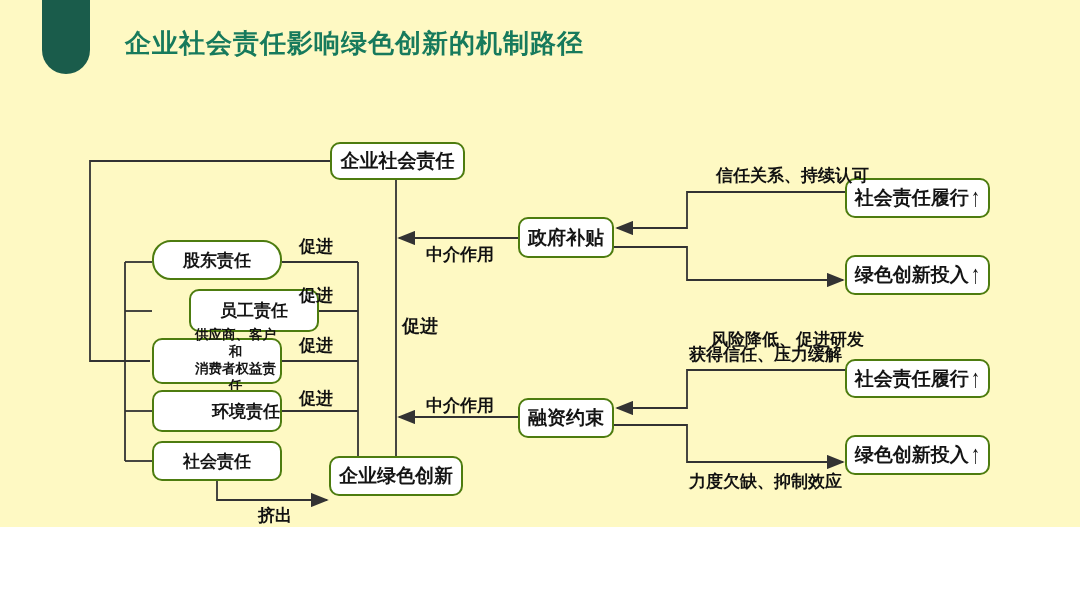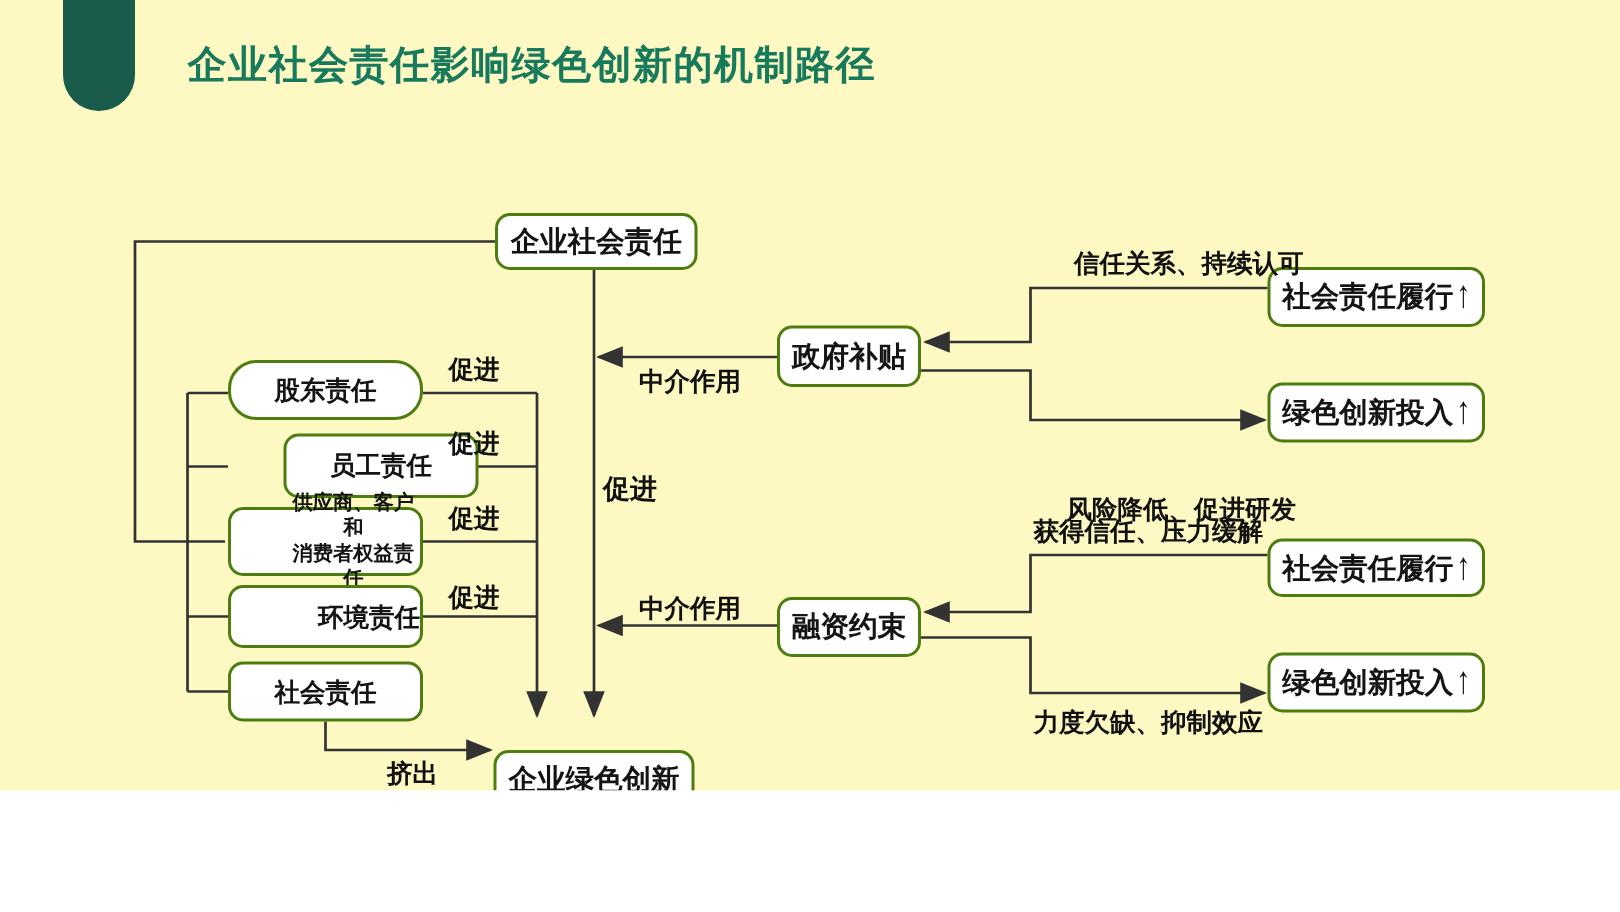--- a/index.html
+++ b/index.html
@@ -13,21 +13,21 @@
   .diagram svg{position:absolute;left:0;top:0;}
   .box{position:absolute;display:flex;align-items:center;justify-content:center;
        background:#ffffff;border:2px solid #4d7c0f;border-radius:10px;
        font-weight:bold;color:#141414;font-size:17px;text-align:center;box-sizing:border-box;}
   .node-csr{left:330px;top:142px;width:135px;height:38px;font-size:19px;}
   .node-shareholder{left:152px;top:240px;width:130px;height:40px;border-radius:19px;}
   .node-employee{left:152px;top:289px;width:130px;height:43px;margin-left:37px;}
   .node-supplier{left:152px;top:338px;width:130px;height:46px;font-size:13.5px;line-height:1.25;padding-left:37px;}
   .node-environment{left:152px;top:390px;width:130px;height:42px;justify-content:flex-end;}
   .node-social{left:152px;top:441px;width:130px;height:40px;}
-  .node-green{left:329px;top:500px;width:134px;height:40px;font-size:19px;justify-content:center;}
+  .node-green{left:329px;top:456px;width:134px;height:40px;font-size:19px;justify-content:center;}
   .node-gov{left:518px;top:217px;width:96px;height:41px;font-size:19px;}
   .node-fin{left:518px;top:398px;width:96px;height:40px;font-size:19px;}
   .node-sr1{left:845px;top:178px;width:145px;height:40px;font-size:19px;}
   .node-gi1{left:845px;top:255px;width:145px;height:40px;font-size:19px;}
   .node-sr2{left:845px;top:359px;width:145px;height:39px;font-size:19px;}
   .node-gi2{left:845px;top:435px;width:145px;height:40px;font-size:19px;}
   .up{display:inline-block;transform:scaleY(1.35);margin-left:2px;}
   .lbl{position:absolute;font-weight:bold;font-size:17px;color:#111;white-space:nowrap;}
   .lbl-promote-1{left:299px;top:235px;}
   .lbl-promote-2{left:299px;top:284px;}

